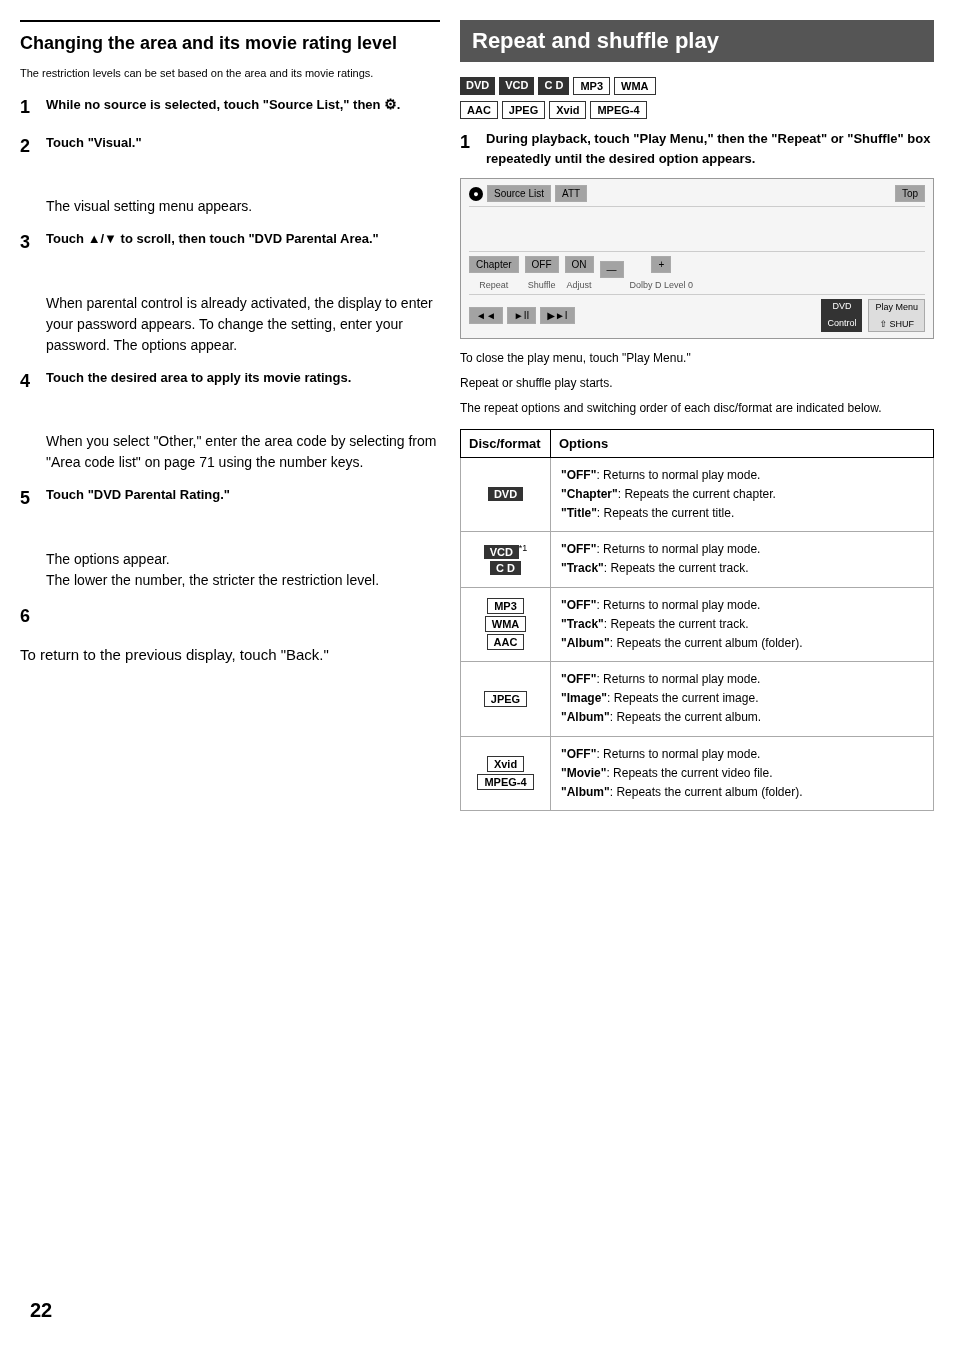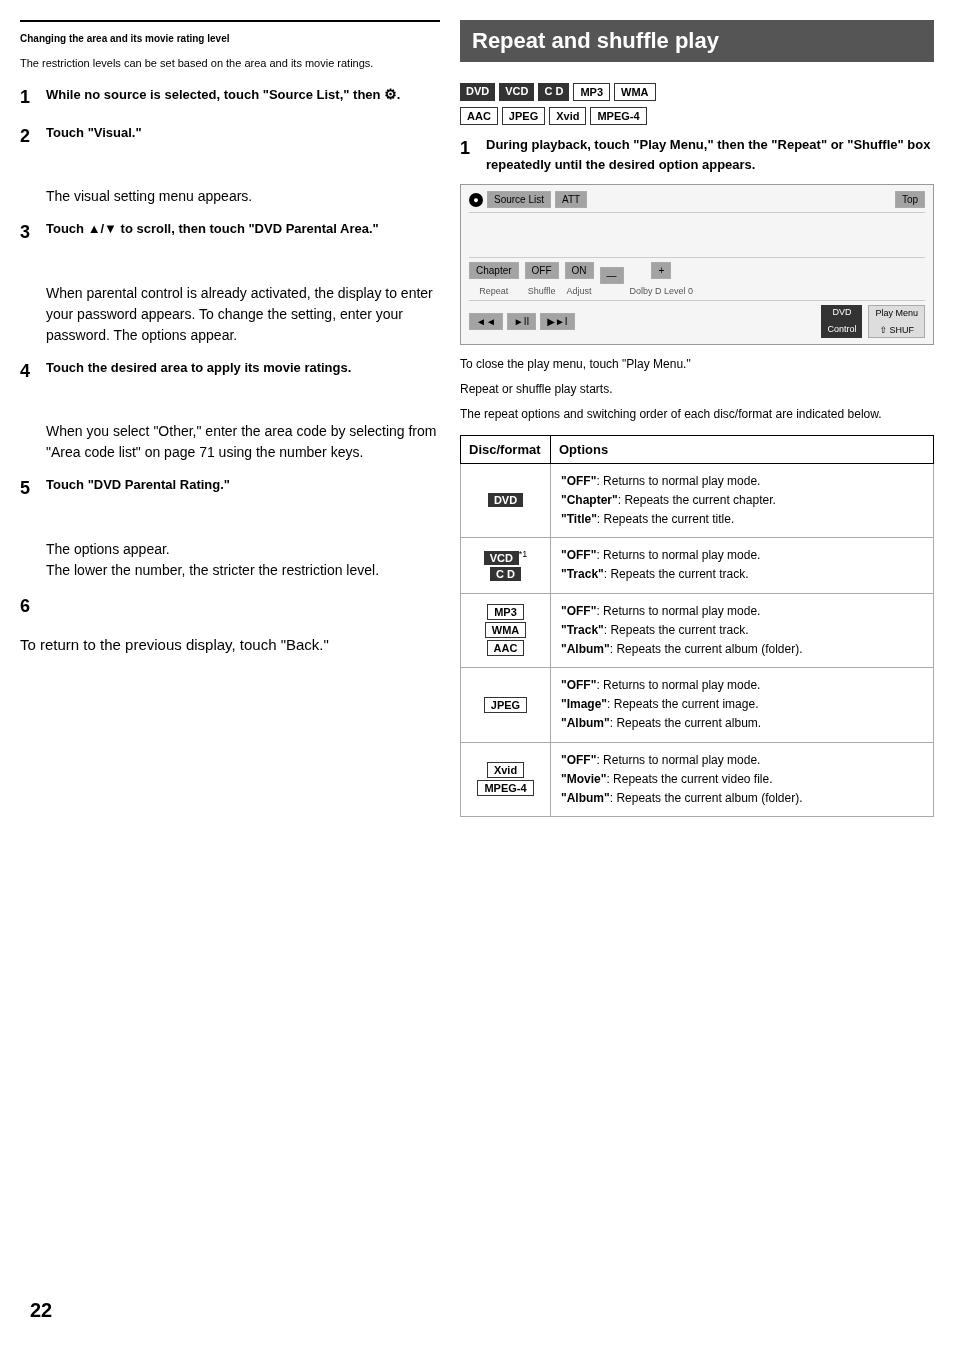--- a/index.html
+++ b/index.html
@@ -21,21 +21,21 @@
     .left-col {
       width: 420px;
       flex-shrink: 0;
       border-top: 2px solid #000;
       padding-top: 10px;
     }
     .right-col {
       flex: 1;
     }
     .left-col h2 {
-      font-size: 10px;
+      font-size: 18px;
       font-weight: bold;
       margin-bottom: 10px;
       line-height: 1.3;
     }
     .left-col .intro {
       font-size: 11px;
       margin-bottom: 12px;
       line-height: 1.5;
     }
     .step {
@@ -71,21 +71,21 @@
       bottom: 30px;
       left: 30px;
     }
     
     .right-col h1 {
       background: #555;
       color: #fff;
       font-size: 22px;
       font-weight: bold;
       padding: 8px 12px;
-      margin-bottom: 21px;
+      margin-bottom: 15px;
     }
     .disc-badges {
       display: flex;
       flex-wrap: wrap;
       gap: 4px;
       margin-bottom: 6px;
     }
     .badge {
       background: #333;
       color: #fff;

